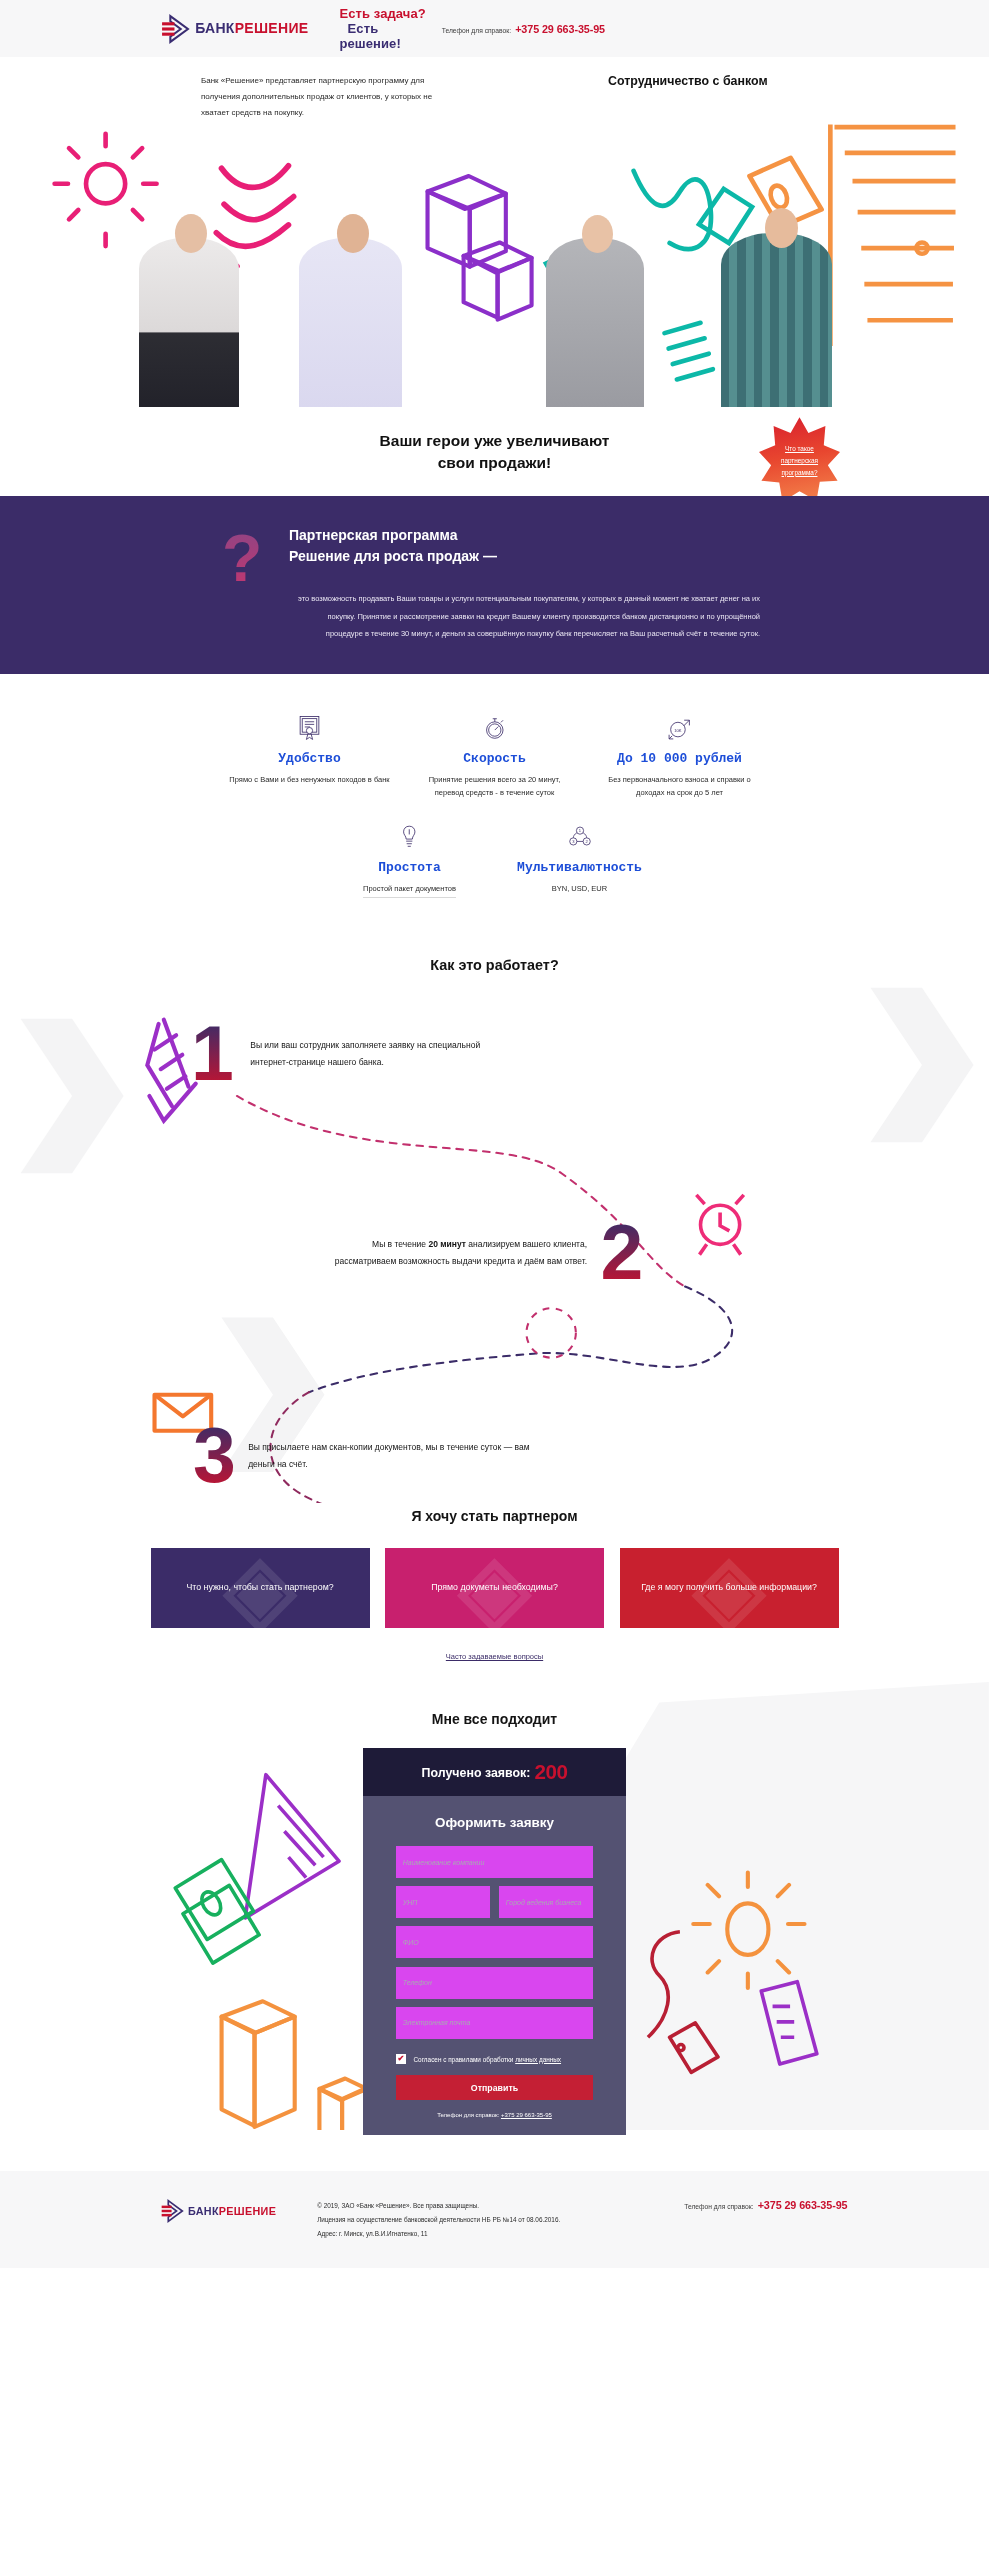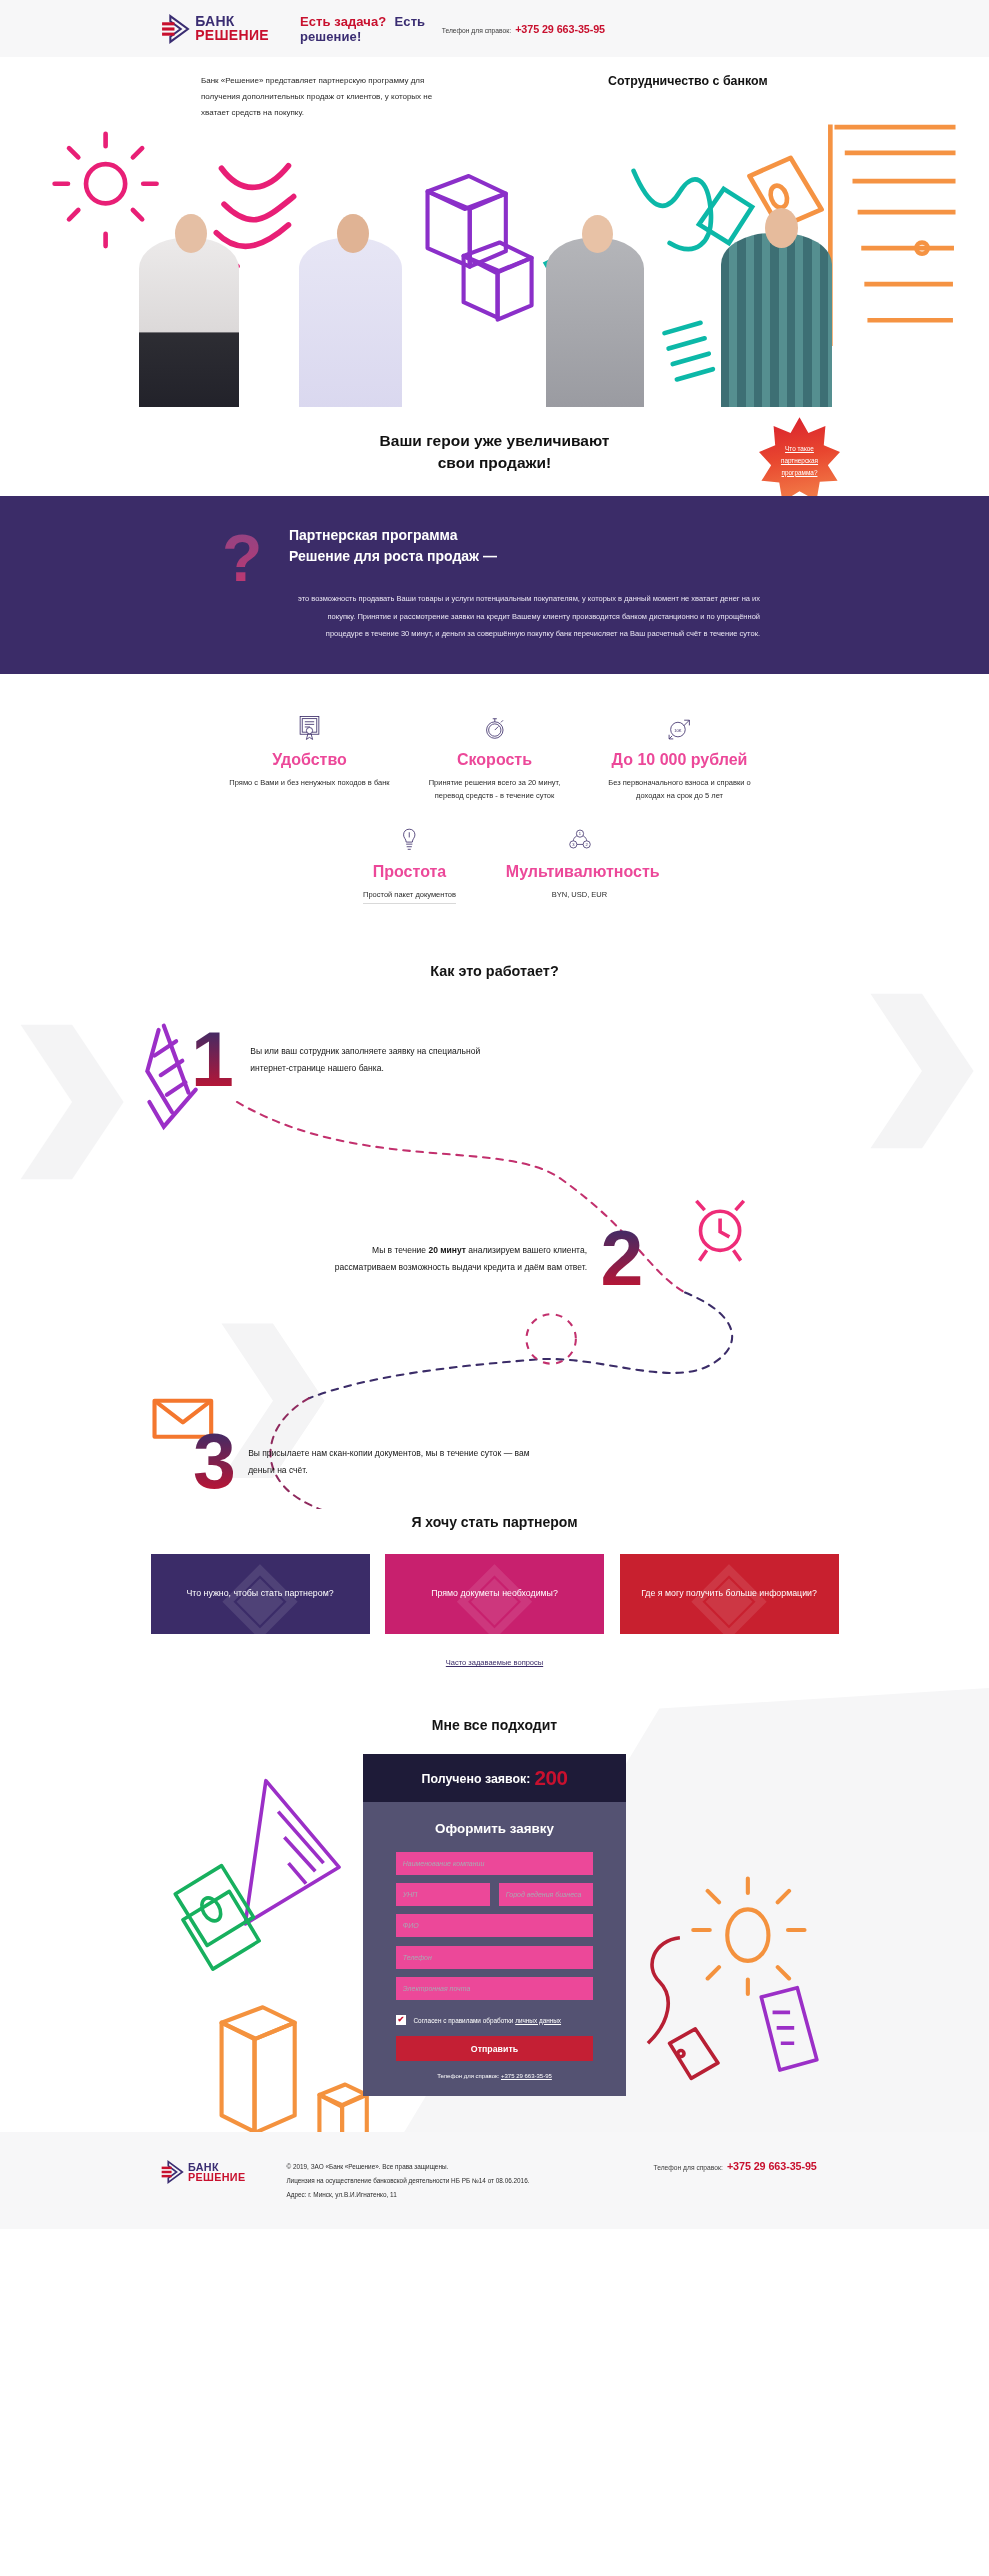--- a/index.html
+++ b/index.html
@@ -17,21 +17,21 @@
   .topbar{
     height:57px; background:#f7f7f8;
     display:flex; align-items:center;
     position:relative;
   }
   .logo{
     display:flex; align-items:center; gap:5.2px;
     margin-left:160px;
   }
   .logo-mark{ width:30px; height:30px; position:relative; flex:none; }
-  .logo-words{ display:flex; flex-direction:column; line-height:0.95; }
+  .logo-words{ display:flex; line-height:0.95; }
   .logo-bank{
     font-size:14px; font-weight:bold; color:#3a2d72; letter-spacing:0.3px;
     font-family:"Liberation Sans", sans-serif;
   }
   .logo-resh{
     font-size:14px; font-weight:bold; color:#c8102e; letter-spacing:0.3px;
   }
   .slogan{ margin-left:31px; font-size:13px; font-weight:bold; letter-spacing:0.1px;}
   .slogan .s1{ color:#c8102e;text-align:right; }
   .slogan .s2{ color:#3a2d72; margin-left:8.2px; }
@@ -86,21 +86,21 @@
   }
   .purple-inner{ width:608px; margin:0 0 0 289px;}
   .purple h3{ font-size:14px; line-height:1.55; font-weight:bold; margin-bottom:22px;}
   .purple p{ font-size:7.5px; line-height:2.35; max-width:471px; color:#eae6f3;text-align:right;}
 
   
   .features{ background:#fff; padding:40px 0 28px; }
   .feat-row{ display:flex; justify-content:center; gap:0; }
   .feat{ width:185px; text-align:center; padding:0 11.3px; }
   .feat-icon{ height:29px; margin-bottom:8.2px; display:flex; align-items:center; justify-content:center;}
-  .feat h4{ font-size:16px; font-weight:bold; color:#ec4899; margin-bottom:7.2px;}
+  .feat h4{ font-size:13px; font-weight:bold; color:#1d4ed8; margin-bottom:7.2px;font-family:Liberation Mono, monospace;}
   .feat p{ font-size:7.5px; line-height:1.75; color:#2b2b2b;}
   .feat-row-2{ margin-top:23px; }
   .feat-row-2 .feat{ width:170px; }
   .feat.underline p{ border-bottom:0.5px solid #d9d9d9; display:inline-block; padding-bottom:2.1px;}
 
   
   .how{ position:relative; background:#fff; padding:31px 0 20.6px; min-height:577px; overflow:hidden;}
   .how h2{ text-align:center; font-size:14.4px; font-weight:bold; margin-bottom:20.6px;}
   .how-bg{ position:absolute; inset:0; pointer-events:none;}
   .step{ position:absolute; display:flex; align-items:center; }
@@ -141,21 +141,21 @@
   .formsec > h2{ text-align:center; font-size:14px; font-weight:bold; margin-bottom:21.6px;}
   .form-card{ width:263px; margin:0 auto; position:relative; z-index:3;}
   .form-count{
     background:#1e1b38; color:#fff; text-align:center;
     padding:11.3px 0 12.4px; font-size:12.4px; font-weight:bold;
   }
   .form-count b{ color:#c8102e; font-size:20.6px; vertical-align:-2.1px; margin-left:4.1px; letter-spacing:-0.5px;}
   .form-body{ background:#545272; padding:18.5px 33px 17.5px; }
   .form-body h3{ color:#fff; font-size:13.4px; font-weight:bold; text-align:center; margin-bottom:16.5px;}
   .fld{
-    width:100%; height:23px; border:none; background:#ec4899; margin-bottom:8.2px;
+    width:100%; height:32px; border:none; background:#d946ef; margin-bottom:8.2px;
     padding:0 6.7px; font-size:7px; font-family:"Liberation Sans", sans-serif;
     font-style:italic; color:#333;
   }
   .fld::placeholder{ color:#a9a9b3; font-style:italic; }
   .fld-row{ display:flex; gap:9.3px; }
   .fld-row .fld{ flex:1; }
   .agree{ display:flex; align-items:center; gap:7.7px; margin:7.2px 0 11.3px; }
   .cbox{
     width:9.8px; height:9.8px; background:#fff; flex:none; position:relative;
   }

